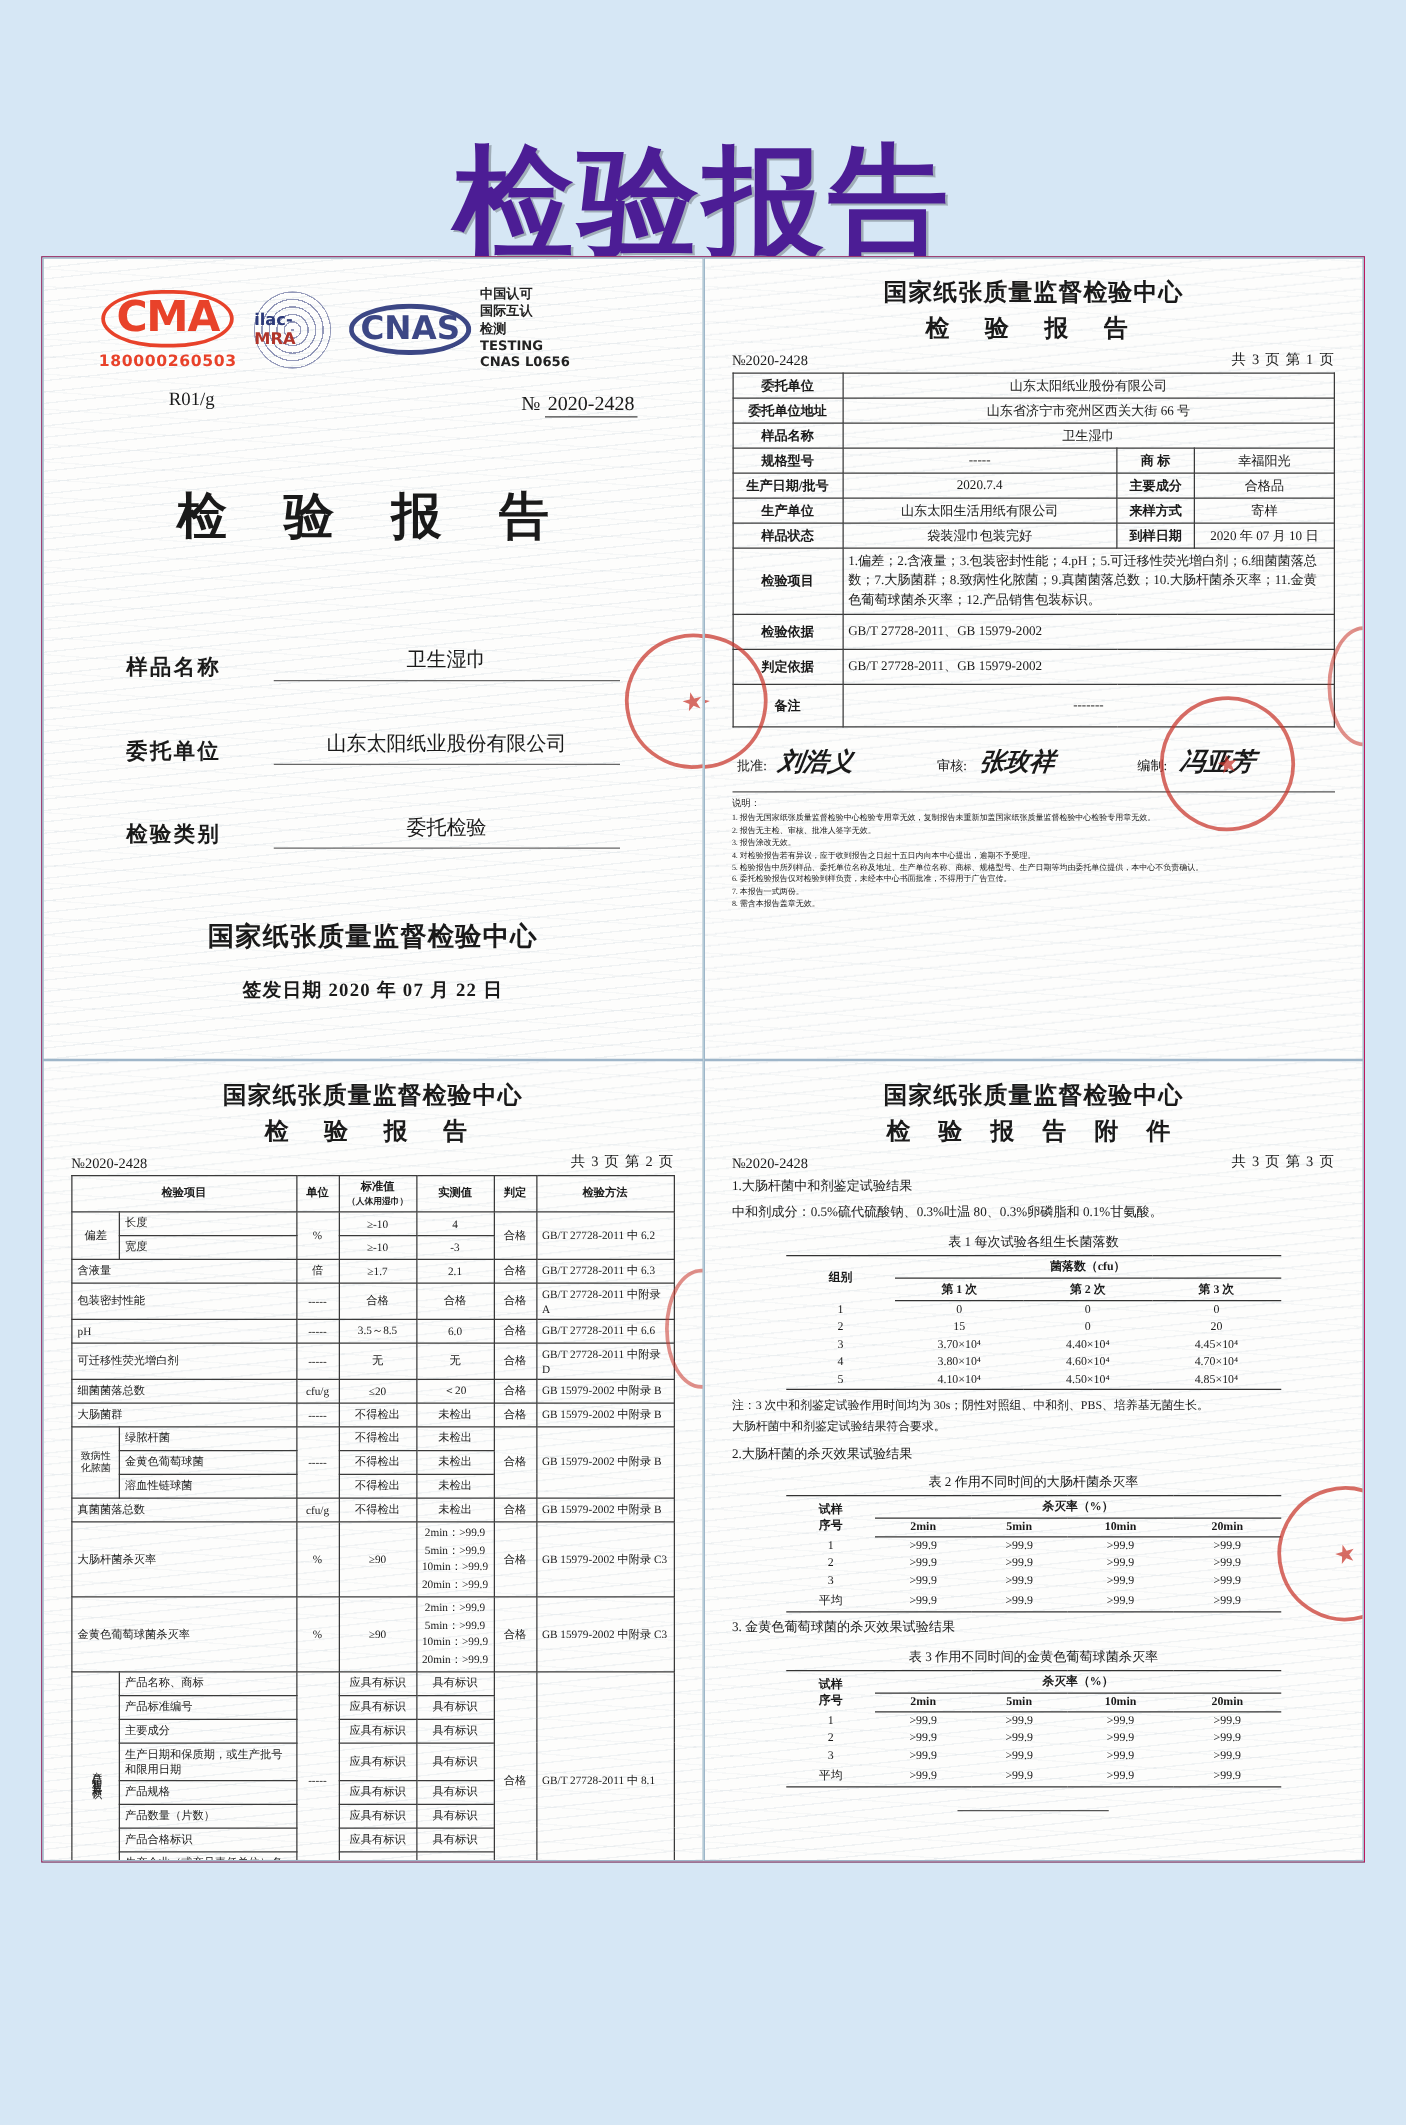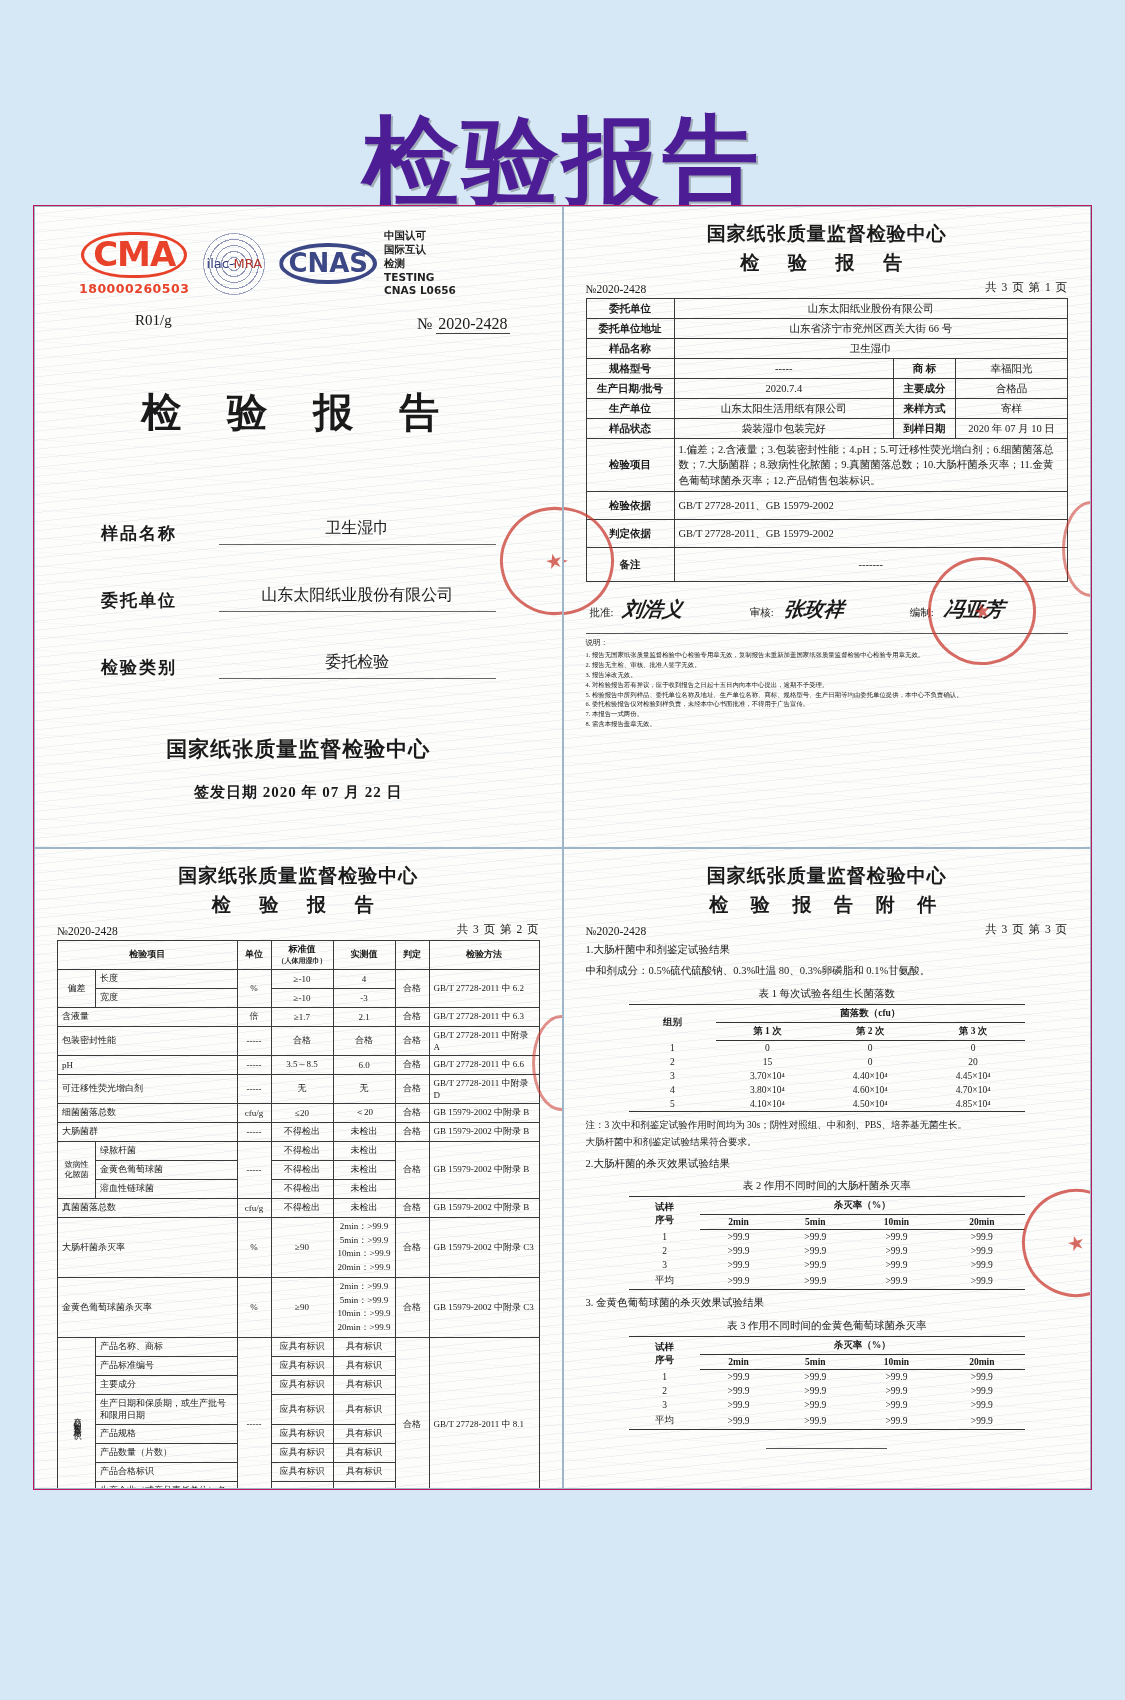--- a/index.html
+++ b/index.html
@@ -57,21 +57,21 @@
   .cma-mark{
     font-family:"DejaVu Sans", sans-serif; font-weight:bold; font-size:34px;
     color:#e8422a; letter-spacing:-1px; line-height:1;
     border:3px solid #e8422a; border-radius:50%/55%;
     padding:2px 9px 4px 9px;
   }
   .cma-num{ font-family:"DejaVu Sans", sans-serif; font-weight:bold; font-size:12.5px; color:#e8422a; margin-top:3px; letter-spacing:.5px;}
   .ilac{ position:relative; width:62px; height:62px; display:flex; align-items:center; justify-content:center;}
   .ilac-ring{ position:absolute; inset:0; border-radius:50%;
      background:repeating-radial-gradient(circle at 50% 50%, rgba(60,70,130,.55) 0 1px, rgba(255,255,255,0) 1px 6px);}
-  .ilac-txt{ position:relative; font-family:"DejaVu Sans", sans-serif; font-weight:normal; font-size:13px; color:#2d3a7a;text-align:right; }
+  .ilac-txt{ position:relative; font-family:"DejaVu Sans", sans-serif; font-weight:bold; font-size:13px; color:#2d3a7a; }
   .ilac-txt .mra{ color:#b0342a; }
   .cnas-wrap{ display:flex; align-items:center; gap:7px; }
   .cnas-logo{
     font-family:"DejaVu Sans", sans-serif; font-weight:bold; font-size:26px; color:#3c4785;
     border:4px solid #3c4785; border-radius:50%; padding:4px 5px 5px 5px; line-height:.95;
     clip-path:polygon(0 0,100% 0,100% 68%,72% 100%,0 100%);
   }
   .cnas-lines{ font-family:"DejaVu Sans", sans-serif; font-size:10.5px; font-weight:bold; line-height:1.32; color:#222; }
   .r01 { margin:14px 0 0 78px; font-size:15px; }
   .no-line { text-align:right; margin-top:-14px; padding-right:30px; font-size:16px; }

